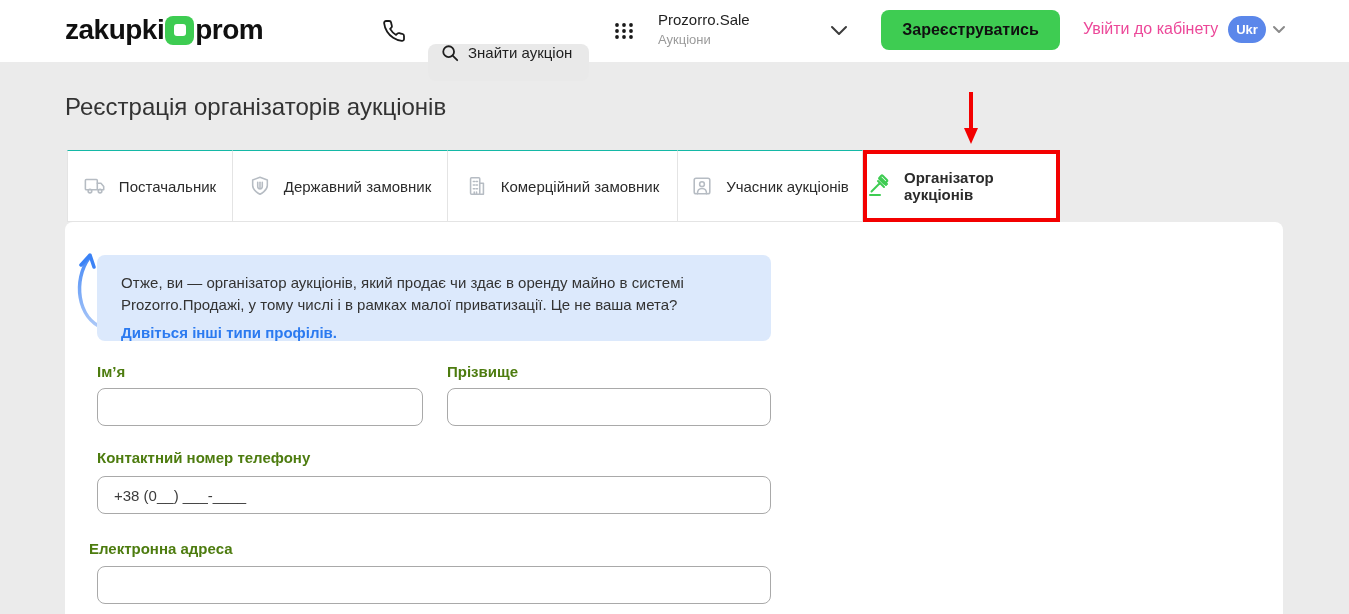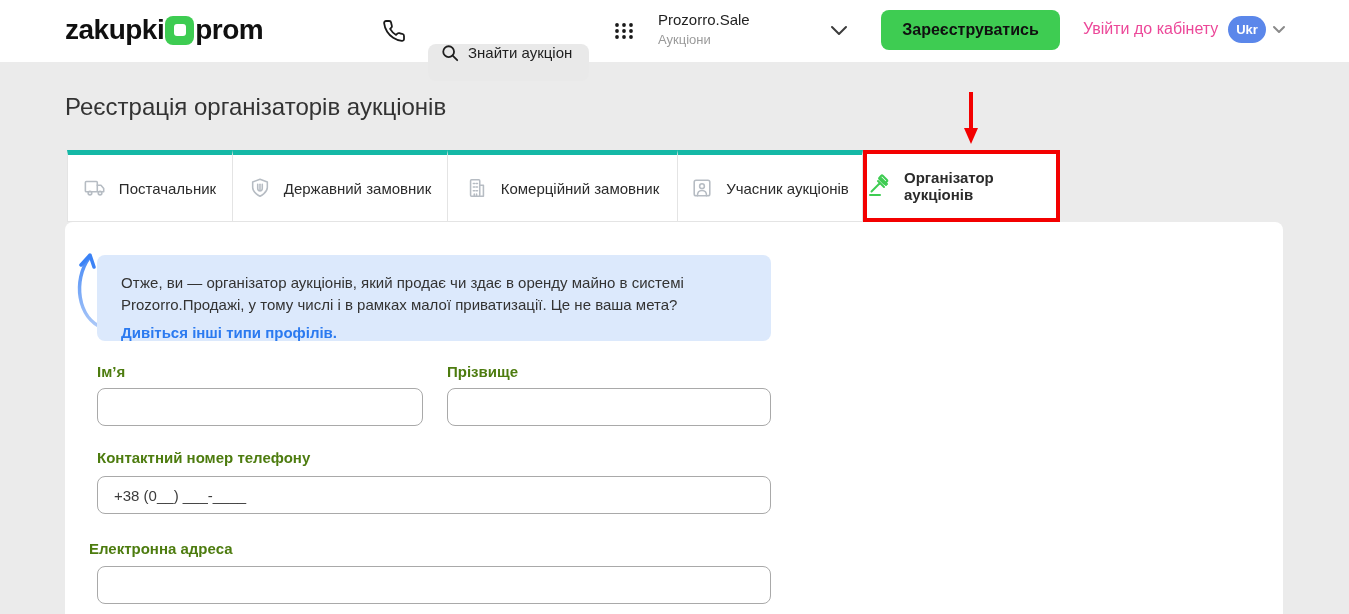--- a/index.html
+++ b/index.html
@@ -54,21 +54,21 @@
   .lang-chevron { position:absolute; left:1272px; top:25px; cursor:pointer; }
   
   .page-title {
     position:absolute; left:65px; top:93px;
     font-size:24px; font-weight:500; color:#333333;
   }
   
   .tabs { position:absolute; left:67px; top:150px; height:72px; display:flex; }
   .tab {
     background:#ffffff; height:72px; display:flex; align-items:center; justify-content:center;
-    border-top:5px solid #14b8a6; border-bottom:1px solid #e4e4e4; border-left:1px solid #e4e4e4;
+    border-top:1px solid #14b8a6; border-bottom:1px solid #e4e4e4; border-left:1px solid #e4e4e4;
     cursor:pointer; gap:13px;
   }
   .tab-label { font-size:15px; color:#2b2b2b; }
   .tab-1 { width:165px; }
   .tab-2 { width:215px; }
   .tab-3 { width:230px; }
   .tab-4 { width:186px; border-right:1px solid #e4e4e4; }
   .tab-active {
     position:absolute; left:796px; top:0; width:197px; height:72px;
     background:#ffffff; border:4px solid #f30000; display:flex;

